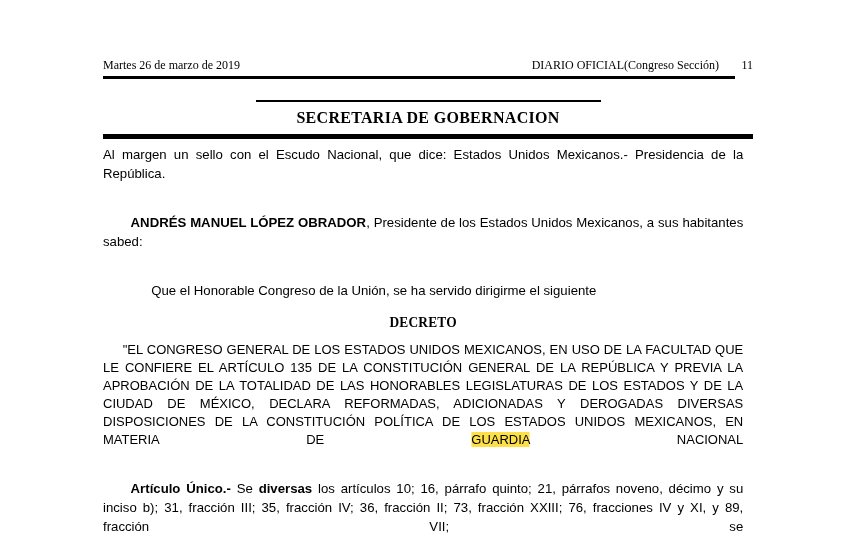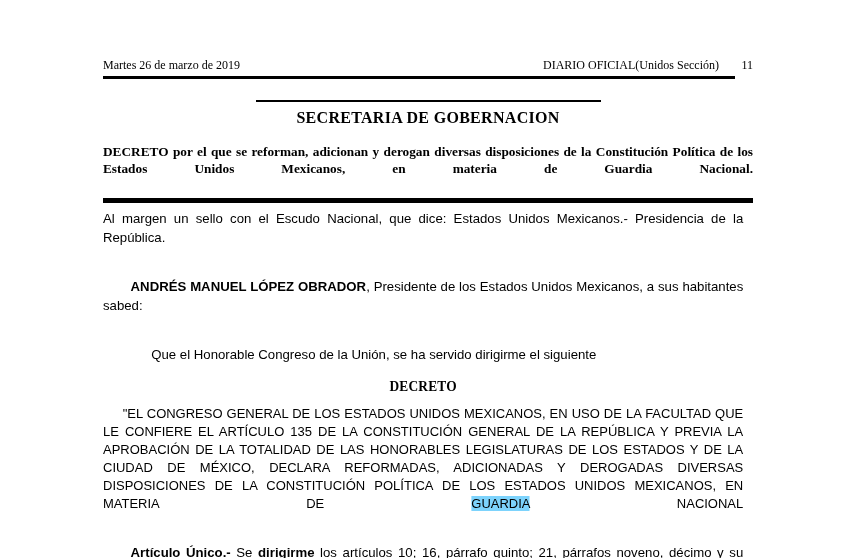--- a/index.html
+++ b/index.html
@@ -140,61 +140,60 @@
     text-indent: 20px;
     line-height: 18px;
     font-size: 13.2px;
   }
 
   .p-unico   { margin-top: 12px !important; text-indent: 28px; }
 
   b, strong { font-weight: bold; }
 
   .hl {
-    background: #7dd3fc;
+    background: #fde047;
   }
 
   
   .condensed {
     transform: scaleX(0.985);
     transform-origin: left center;
   }
 </style>
 </head>
 <body>
 
 <div class="page">
   <div class="column">
 
     <div class="runhead">
       <span class="runhead-date">Martes 26 de marzo de 2019</span>
       <span class="runhead-title">DIARIO OFICIAL</span>
-      <span class="runhead-sec">(Unidos Sección)</span>
+      <span class="runhead-sec">(Congreso Sección)</span>
       <span class="runhead-page">11</span>
     </div>
     <div class="rule-head"></div>
 
     <div class="masthead">
       <div class="rule-mast"></div>
       <div class="masthead-line2">SECRETARIA DE GOBERNACION</div>
     </div>
 
-    <div class="subtitle"><span>DECRETO</span><span> por el que se reforman, adicionan y derogan diversas disposiciones de la Constitución Política de los Estados Unidos Mexicanos, en materia de Guardia Nacional.</span></div>
 
     <div class="rule-thick"></div>
 
     <div class="body condensed">
 
       <p class="p-margen">Al margen un sello con el Escudo Nacional, que dice: Estados Unidos Mexicanos.- Presidencia de la República.</p>
 
       <p class="p-amlo"><b>ANDRÉS MANUEL LÓPEZ OBRADOR</b><span>, Presidente de los Estados Unidos Mexicanos, a sus habitantes sabed:</span></p>
 
       <p class="p-que last">Que el Honorable Congreso de la Unión, se ha servido dirigirme el siguiente</p>
 
       <div class="heading-decreto">DECRETO</div>
 
       <p class="p-caps"><span>"EL CONGRESO GENERAL DE LOS ESTADOS UNIDOS MEXICANOS, EN USO DE LA FACULTAD QUE LE CONFIERE EL ARTÍCULO 135 DE LA CONSTITUCIÓN GENERAL DE LA REPÚBLICA Y PREVIA LA APROBACIÓN DE LA TOTALIDAD DE LAS HONORABLES LEGISLATURAS DE LOS ESTADOS Y DE LA CIUDAD DE MÉXICO, DECLARA REFORMADAS, ADICIONADAS Y DEROGADAS DIVERSAS DISPOSICIONES DE LA CONSTITUCIÓN POLÍTICA DE LOS ESTADOS UNIDOS MEXICANOS, EN MATERIA DE </span><span class="hl">GUARDIA</span><span> NACIONAL</span></p>
 
-      <p class="p-unico"><b>Artículo Único.-</b><span> Se </span><b>dirigirme</b><span> los artículos 10; 16, párrafo quinto; 21, párrafos noveno, décimo y su inciso b); 31, fracción III; 35, fracción IV; 36, fracción II; 73, fracción XXIII; 76, fracciones IV y XI, y 89, fracción VII; se </span></p>
+      <p class="p-unico"><b>Artículo Único.-</b><span> Se </span><b>diversas</b><span> los artículos 10; 16, párrafo quinto; 21, párrafos noveno, décimo y su inciso b); 31, fracción III; 35, fracción IV; 36, fracción II; 73, fracción XXIII; 76, fracciones IV y XI, y 89, fracción VII; se </span></p>
 
     </div>
   </div>
 </div>
 
 </body></html>

